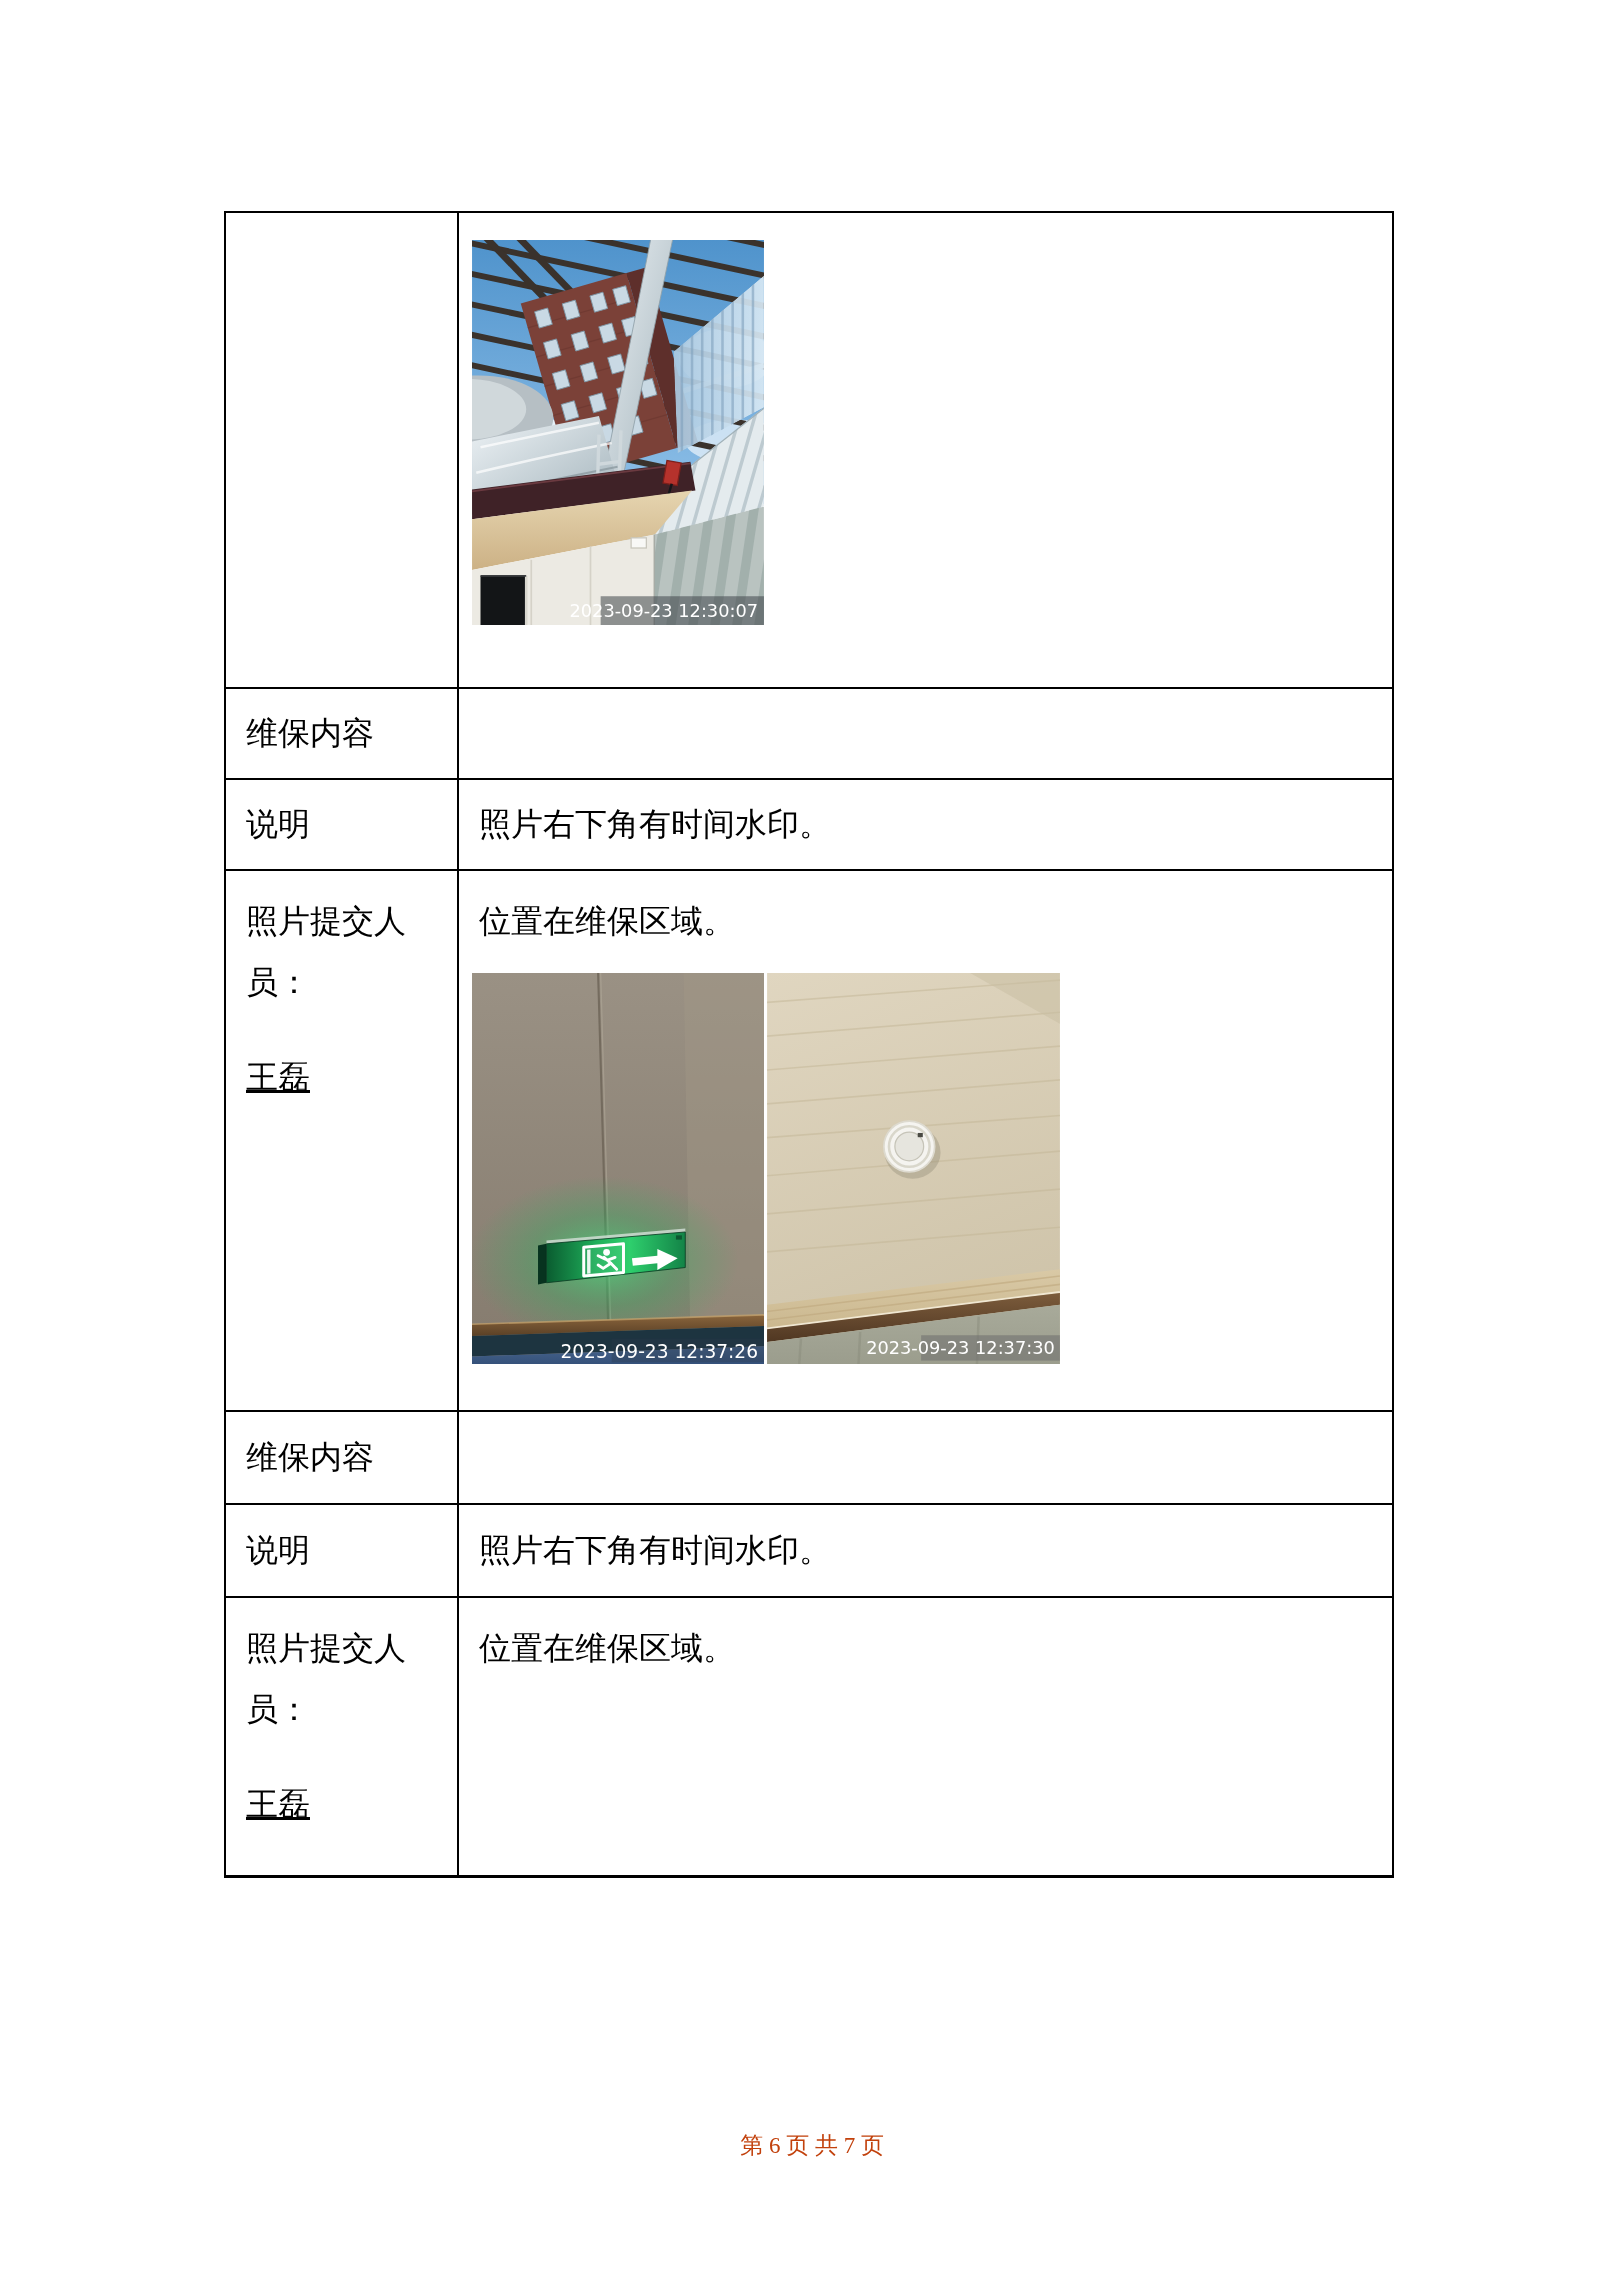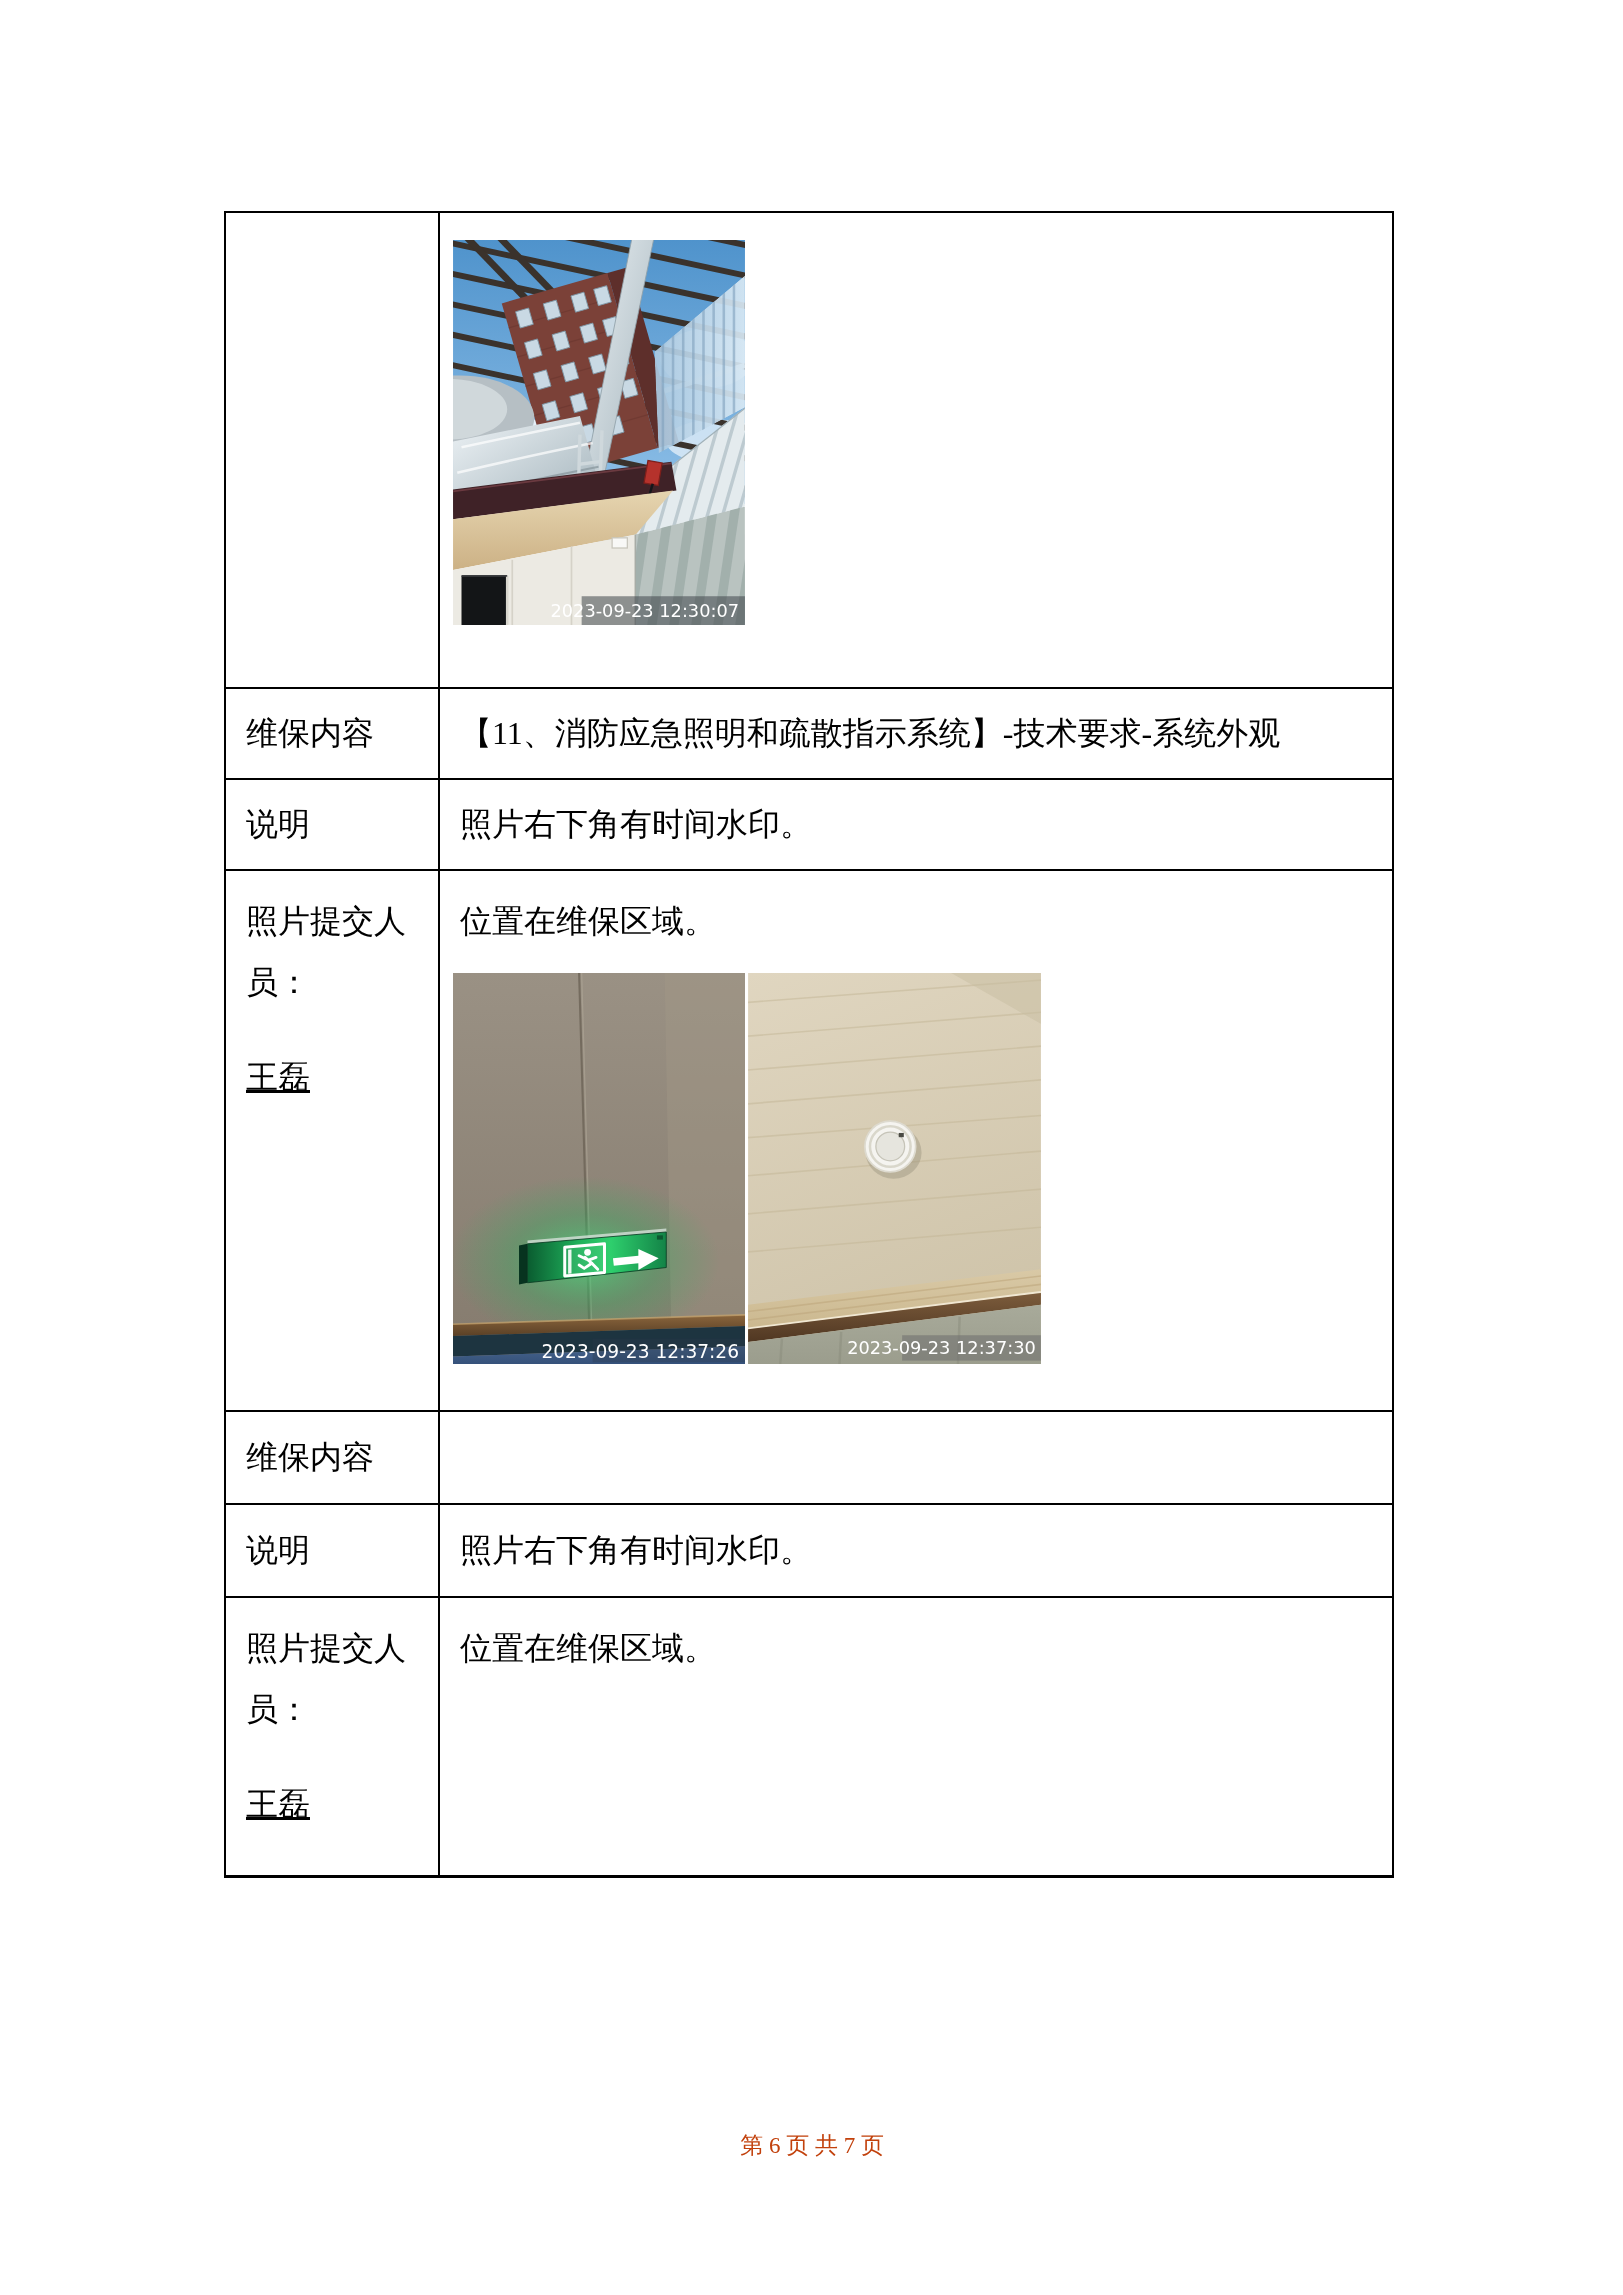--- a/index.html
+++ b/index.html
@@ -11,21 +11,21 @@
   }
   .doc-table {
     position: absolute; left: 224px; top: 211px; width: 1170px;
     border: 2.5px solid #000; border-bottom-width: 3.4px;
     background: #fff;
   }
   .trow { display: flex; border-bottom: 2.5px solid #000; }
   .trow:last-child { border-bottom: none; }
   .cell { font-size: 32px; line-height: 1.9; }
   .cell.left {
-    width: 214px; flex: none; border-right: 2.5px solid #000;
+    width: 233px; flex: none; border-right: 2.5px solid #000;
     padding: 20px 20px; word-break: break-all;
   }
   .cell.right { flex: 1; padding: 20px 20px; }
   .trow.vcenter .cell { display: flex; align-items: center; padding-top: 0; padding-bottom: 0; }
   .r1 { height: 476px; }
   .r2 { height: 91px; }
   .r3 { height: 91px; }
   .r4 { height: 541px; }
   .r5 { height: 93px; }
   .r6 { height: 93px; }
@@ -223,23 +223,20 @@
             <text x="338" y="446" text-anchor="end" class="ts-text">2023-09-23 12:30:07</text>
           </svg>
         </div>
       </div>
     </div>
 
     <div class="trow r2 vcenter">
       <div class="cell left">
         <span>维保内容</span>
       </div>
-      <div class="cell right">
-        <span>【11、消防应急照明和疏散指示系统】-技术要求-系统外观</span>
-      </div>
     </div>
 
     <div class="trow r3 vcenter">
       <div class="cell left">
         <span>说明</span>
       </div>
       <div class="cell right">
         <span>照片右下角有时间水印。</span>
       </div>
     </div>

